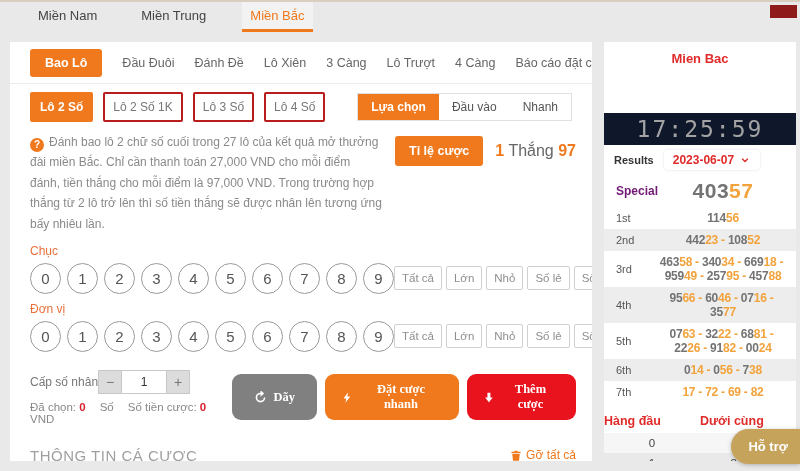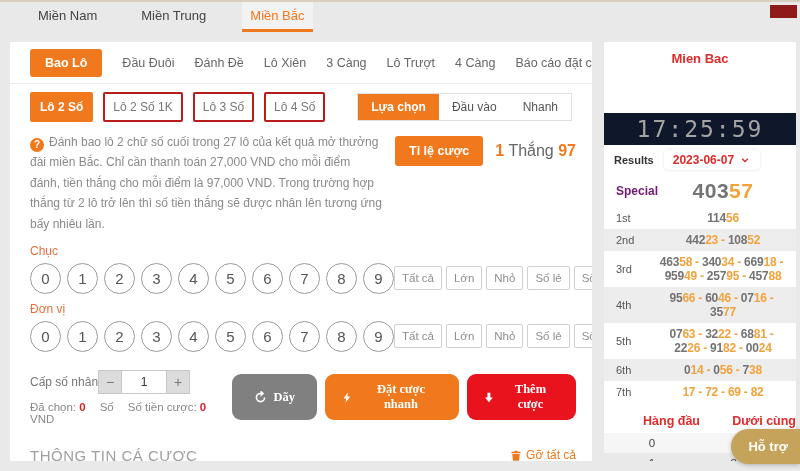--- a/index.html
+++ b/index.html
@@ -93,21 +93,21 @@
   .res-label{width:42px;flex-shrink:0;font-size:11px;color:#555;}
   .res-nums{flex:1;display:flex;flex-wrap:wrap;justify-content:center;align-items:center;
             font-weight:bold;font-size:12px;letter-spacing:-0.2px;}
   .nk{color:#737373;}
   .no{color:#f2a33c;}
   .dash{color:#f2a33c;margin:0 3px;}
   .res-row.special .res-label{color:#701a75;font-weight:bold;font-size:12px;}
   .res-row.special .res-nums{font-size:21px;letter-spacing:0.5px;}
   .summary{margin-top:6px;}
   .sum-head{display:flex;padding:5px 0;}
-  .sum-head div{width:50%;text-align:right;color:#e02b2b;font-weight:bold;font-size:12.5px;}
+  .sum-head div{width:50%;text-align:left;color:#e02b2b;font-weight:bold;font-size:12.5px;}
   .sum-row{display:flex;align-items:center;height:20px;font-size:11.5px;color:#444;}
   .sum-row div{width:50%;text-align:center;}
   .sum-row.alt{background:#e9e9e9;}
   .sum-row.light{background:#f6f6f6;}
   
   .support{position:absolute;right:0;bottom:7px;background:#c5a35a;color:#fff;font-weight:bold;
            font-size:13px;padding:10px 12px 10px 17px;border-radius:18px 0 0 18px;cursor:pointer;
            box-shadow:0 1px 4px rgba(0,0,0,0.25);z-index:5;}
 </style>
 </head>

